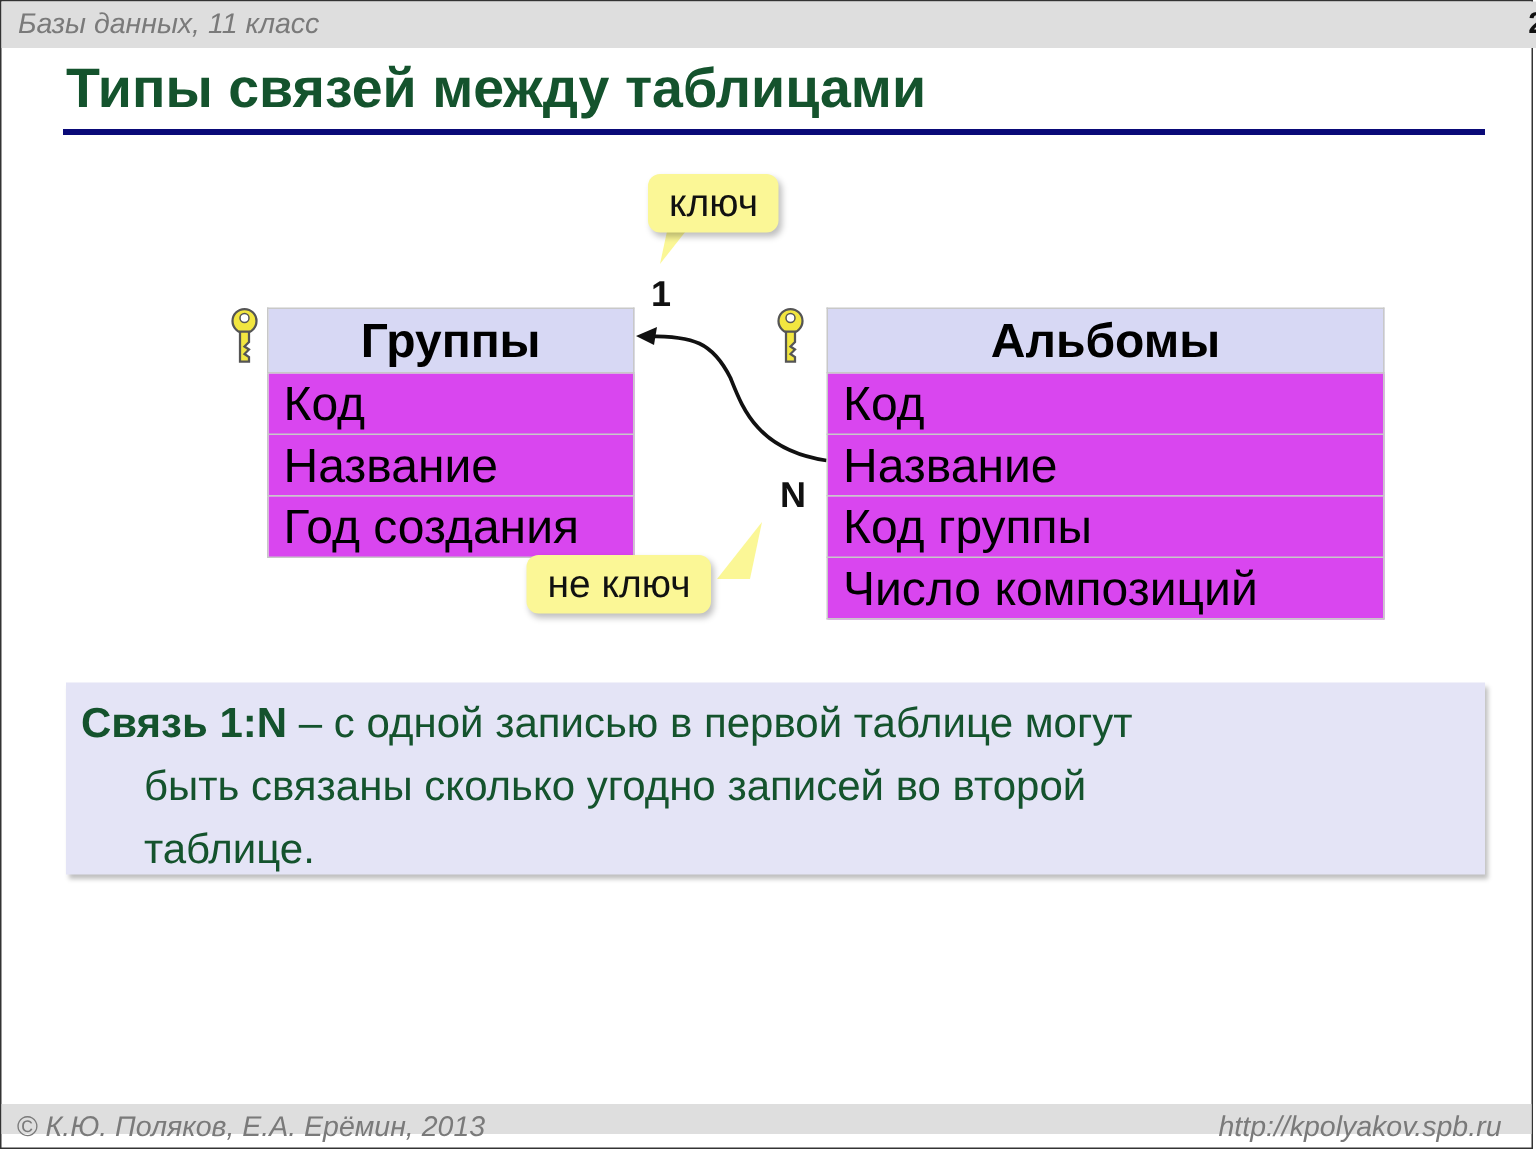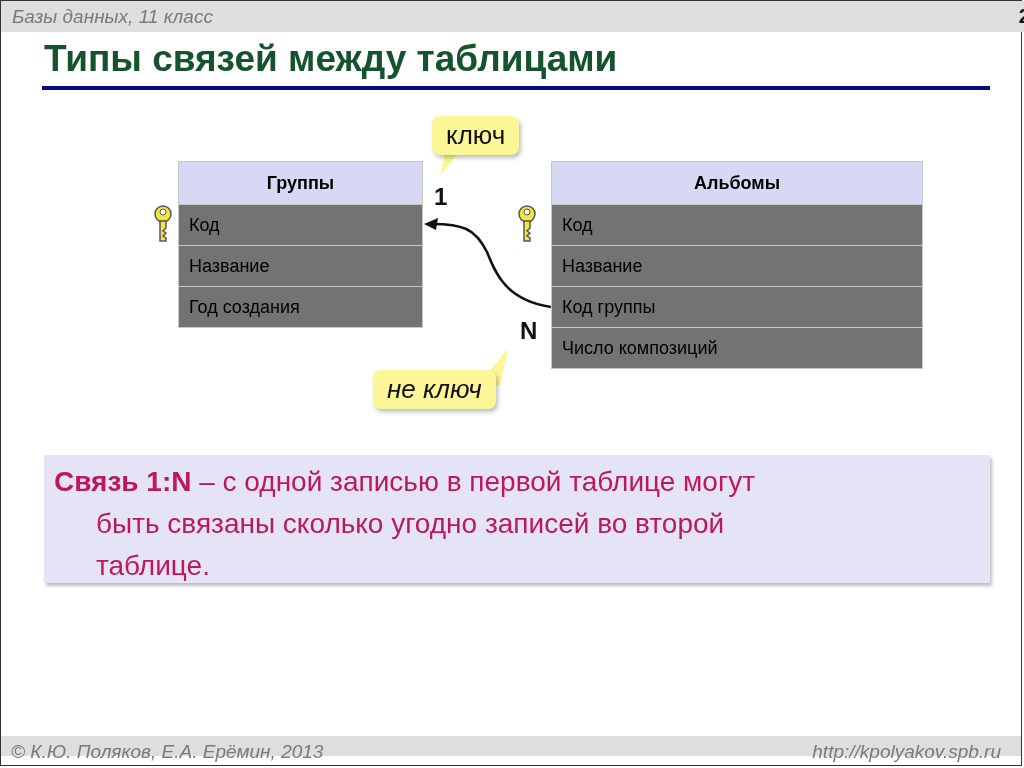--- a/index.html
+++ b/index.html
@@ -4,35 +4,35 @@
 <style>
   html, body { margin: 0; padding: 0; }
   body { width: 1024px; height: 768px; position: relative; background: #ffffff; font-family: "Liberation Sans", sans-serif; overflow: hidden; }
   .frame { position: absolute; left: 0; top: 0; width: 1022px; height: 766px; border: 1px solid #333; box-sizing: border-box; }
   .topbar { position: absolute; left: 1px; top: 1px; width: 1020px; height: 31px; background: #dedede; padding-left: 36px; }
   .course { position: absolute; left: 11px; top: 5px; font-size: 19px; font-style: italic; color: #7a7a7a; }
   .pagenum { position: absolute; right: 16px; top: 4px; font-size: 20px; font-weight: bold; color: #111; }
   .title { position: absolute; left: 44px; top: 38px; font-size: 37px; font-weight: bold; color: #14532d; }
   .title-rule { position: absolute; left: 42px; top: 86px; width: 948px; height: 4px; background: #0a0a78; }
 
-  table.db { position: absolute; border-collapse: collapse; font-size: 18px; }
+  table.db { position: absolute; border-collapse: collapse; font-size: 32px; margin-top: 44px; }
   table.db th { background: #d7d8f4; font-weight: bold; height: 40px; border: 1px solid #c8c8c8; text-align: center; }
-  table.db td { height: 40px; border: 1px solid #c8c8c8; padding: 0 10px; background: #737373; }
+  table.db td { height: 40px; border: 1px solid #c8c8c8; padding: 0 10px; background: #d946ef; }
   #t1 { left: 178px; top: 161px; width: 245px; }
   #t2 { left: 551px; top: 161px; width: 372px; }
 
   .key { position: absolute; width: 22px; height: 38px; }
   .card { position: absolute; font-size: 24px; font-weight: bold; color: #111; }
 
   .callout { position: absolute; background: #fbf796; border-radius: 8px; font-size: 26px; color: #111; box-shadow: 2px 3px 4px rgba(0,0,0,0.25); padding: 4px 14px; }
   #callout-key { left: 432px; top: 116px; }
-  #callout-nonkey { left: 373px; top: 370px; font-style: italic; }
+  #callout-nonkey { left: 351px; top: 370px; }
 
   .note { position: absolute; left: 44px; top: 455px; width: 946px; height: 128px; background: #e4e4f6; box-shadow: 2px 3px 3px rgba(0,0,0,0.25); }
-  .note p { margin: 0; position: absolute; left: 10px; top: 6px; width: 900px; font-size: 28px; line-height: 42px; color: #be185d; }
+  .note p { margin: 0; position: absolute; left: 10px; top: 6px; width: 900px; font-size: 28px; line-height: 42px; color: #14532d; }
   .note .lbl { font-weight: bold; }
   .note .indent { padding-left: 42px; display: block; }
 
   .footer { position: absolute; left: 1px; top: 736px; width: 1020px; height: 20px; background: #dedede; }
   .copy { position: absolute; left: 10px; top: 5px; font-size: 19px; font-style: italic; color: #7a7a7a; }
   .url { position: absolute; right: 20px; top: 5px; font-size: 19px; font-style: italic; color: #7a7a7a; }
   svg.arrow { position: absolute; left: 0; top: 0; }
 </style>
 </head>
 <body>

